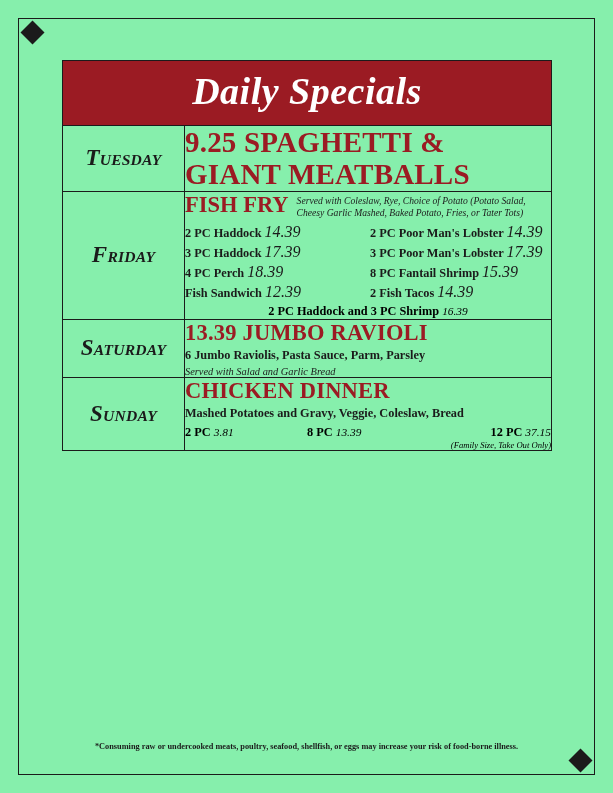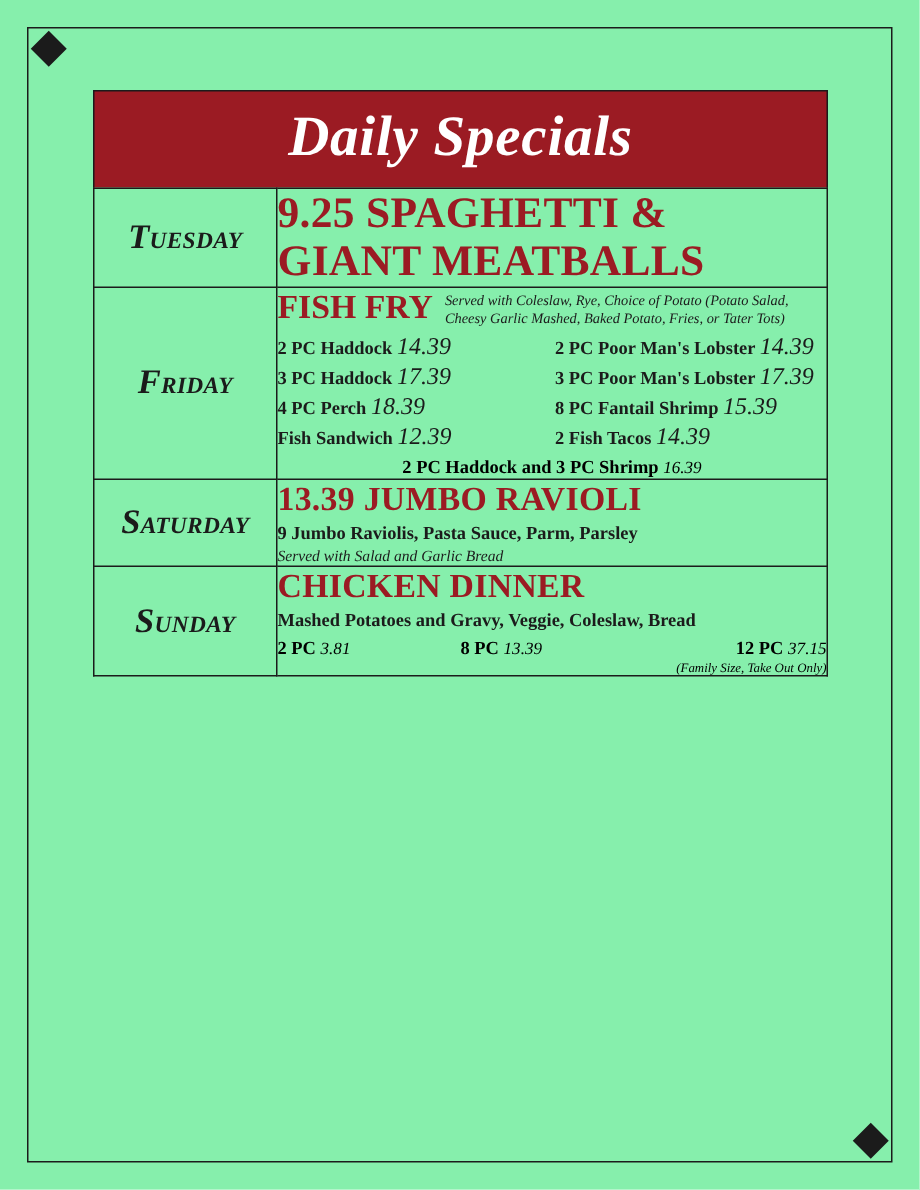--- a/index.html
+++ b/index.html
@@ -247,21 +247,21 @@
           <div class="fry-center"><span>2 PC Haddock and 3 PC Shrimp</span> <span class="price">16.39</span></div>
         </td>
       </tr>
 
       <tr>
         <td class="day">
           <div class="day-label"><span class="cap">S</span><span style="font-size:0.78em">ATURDAY</span></div>
         </td>
         <td class="detail">
           <div class="headline">13.39 JUMBO RAVIOLI</div>
-          <div class="desc">9 Jumbo Raviolis, Pasta Sauce, Parm, Parsley</div>
+          <div class="desc">6 Jumbo Raviolis, Pasta Sauce, Parm, Parsley</div>
           <div class="note">Served with Salad and Garlic Bread</div>
         </td>
       </tr>
 
       <tr>
         <td class="day">
           <div class="day-label"><span class="cap">S</span><span style="font-size:0.78em">UNDAY</span></div>
         </td>
         <td class="detail">
           <div class="headline">CHICKEN DINNER</div>
@@ -272,13 +272,14 @@
             <div style="text-align:right"><span>12 PC</span> <span class="price">37.15</span></div>
           </div>
           <div class="sun-note">(Family Size, Take Out Only)</div>
         </td>
       </tr>
 
     </tbody>
       </table>
   </div>
 
+  <div class="footer">*Consuming raw or undercooked meats, poultry, seafood, shellfish, or eggs may increase your risk of food-borne illness.</div>
 </div>
 
 </body></html>

